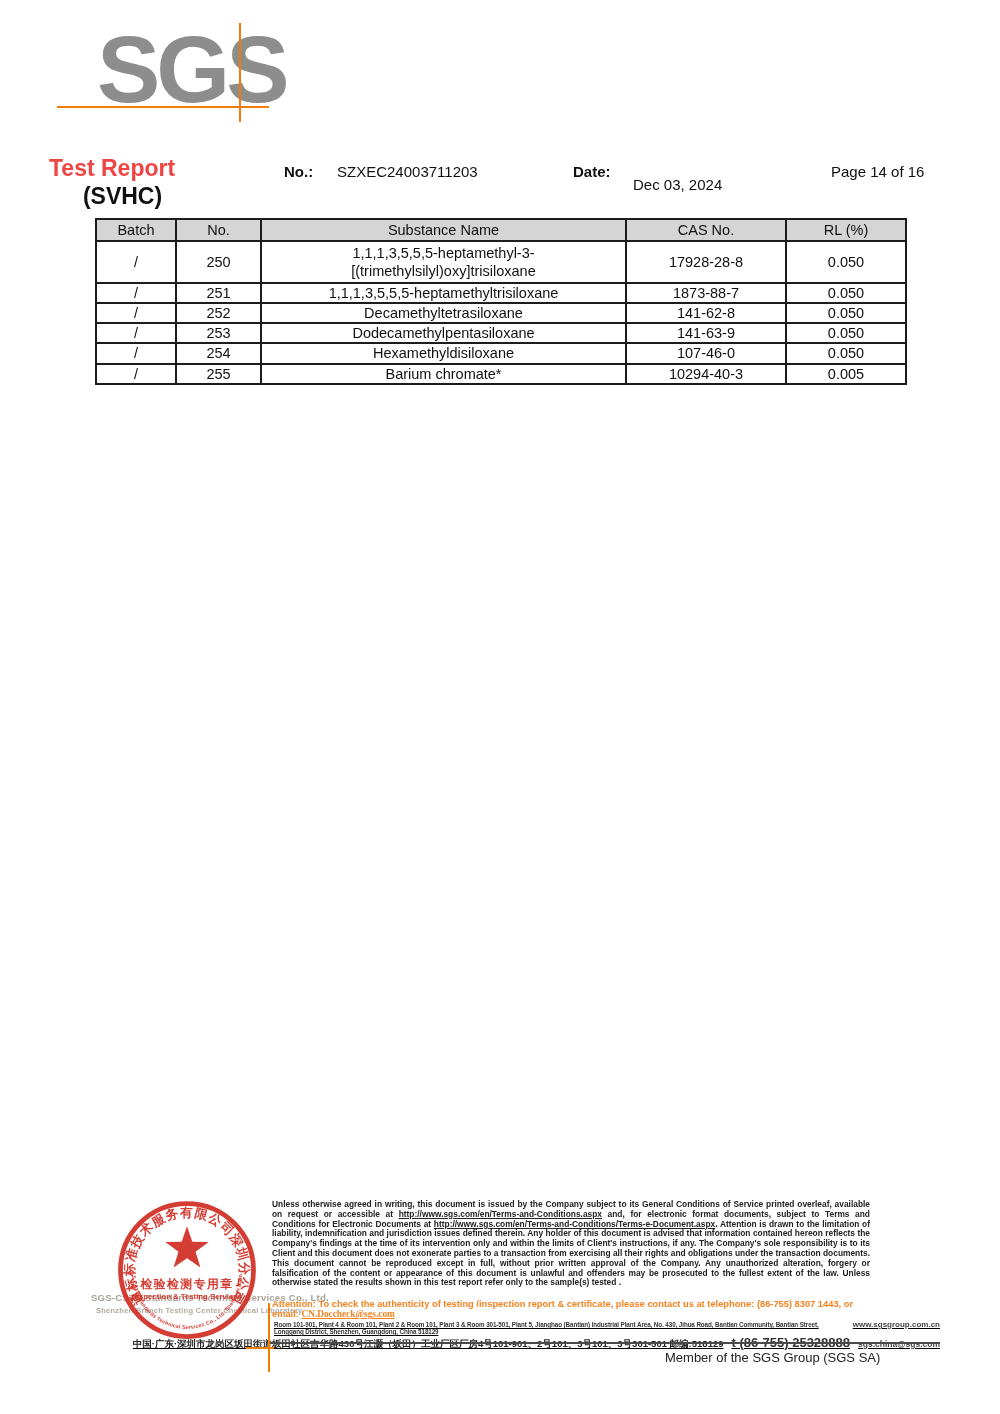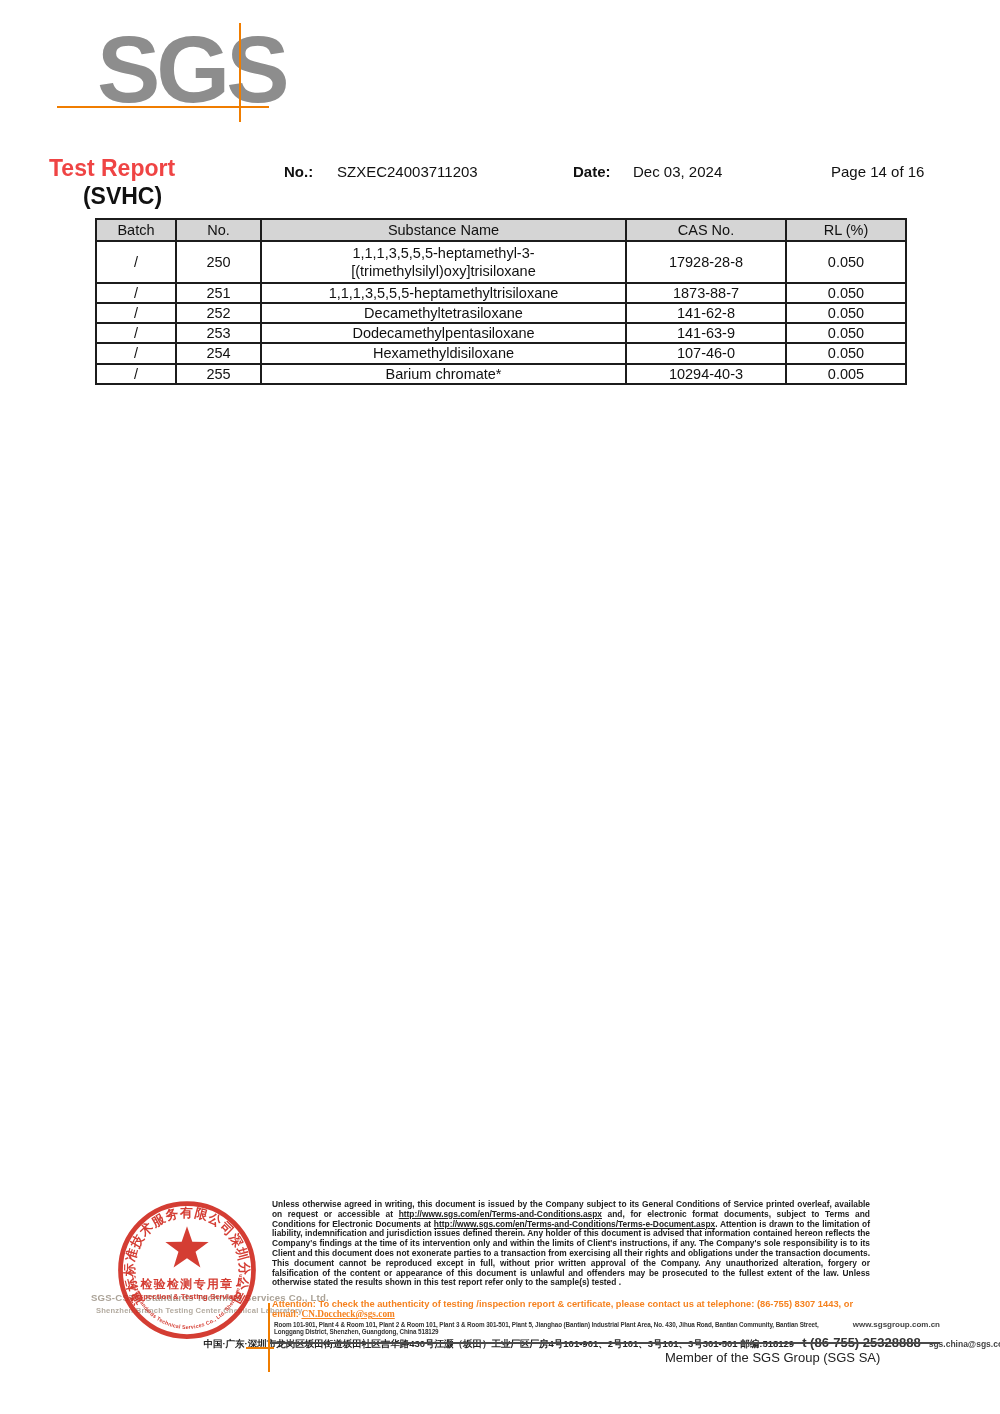--- a/index.html
+++ b/index.html
@@ -16,21 +16,21 @@
     letter-spacing:-4px; line-height:1; font-family:Liberation Sans, sans-serif;
   }
   .logo-hline { position:absolute; left:57px; top:106px; width:212px; height:2px; background:#f07d00; }
   .logo-vline { position:absolute; left:239px; top:23px; width:2px; height:99px; background:#f07d00; }
   
   .rpt-title { position:absolute; left:49px; top:155px; font-size:23px; font-weight:bold; color:#ef4444; }
   .rpt-subtitle { position:absolute; left:57px; top:183px; width:131px; text-align:center; font-size:23px; font-weight:bold; color:#111; }
   .hdr-item { position:absolute; top:163px; font-size:15px; color:#111; white-space:nowrap; }
   .hdr-label { font-weight:bold; }
   .no-label { left:284px; } .no-value { left:337px; }
-  .date-label { left:573px; } .date-value { left:633px; }
+  .date-label { left:573px; } .date-value { left:633px;margin-top:13px; }
   .page-num { left:831px; }
   
   .tbl {
     position:absolute; left:95px; top:218px; width:810px;
     border-collapse:collapse; table-layout:fixed;
     font-size:14.5px; color:#111;
   }
   .tbl th, .tbl td {
     border:2px solid #1c1c1c; text-align:center; vertical-align:middle;
     padding:0 4px; line-height:1.25; white-space:pre-line; overflow:hidden;
@@ -57,21 +57,21 @@
   }
   .legal .url { text-decoration:underline; }
   .attention {
     position:absolute; left:272px; top:1299px; width:598px;
     font-size:9.3px; line-height:10.2px; font-weight:bold; color:#f5821f;
     text-align:left;
   }
   .attention .email { text-decoration:underline;font-family:Liberation Serif, serif; }
   
   .addr-block { position:absolute; left:274px; top:1320px; width:666px; }
-  .addr-row { display:flex; align-items:baseline; justify-content:center; }
+  .addr-row { display:flex; align-items:baseline; justify-content:flex-end;text-decoration:underline; }
   .addr-en { font-size:6.3px; font-weight:bold; color:#333; letter-spacing:-0.1px; }
   .addr-web { font-size:8px; font-weight:bold; color:#444; white-space:nowrap; margin-left:6px; }
   .addr-cn { font-size:9.5px; font-weight:bold; color:#222; white-space:nowrap; margin-top:3px; }
   .addr-tel { font-size:13px; font-weight:bold; color:#333; white-space:nowrap; margin-left:8px; }
   .addr-mail { font-size:8.5px; font-weight:bold; color:#444; white-space:nowrap; margin-left:8px; }
   .footer-rule { position:absolute; left:268px; top:1342px; width:672px; height:2px; background:#4a4a4a; }
   .crop-vline { position:absolute; left:268px; top:1303px; width:2px; height:69px; background:#f07d00; }
   .crop-hline { position:absolute; left:246px; top:1347px; width:28px; height:2px; background:#f07d00; }
   .member-line {
     position:absolute; left:665px; top:1350px; font-size:13px; color:#222; white-space:nowrap;

